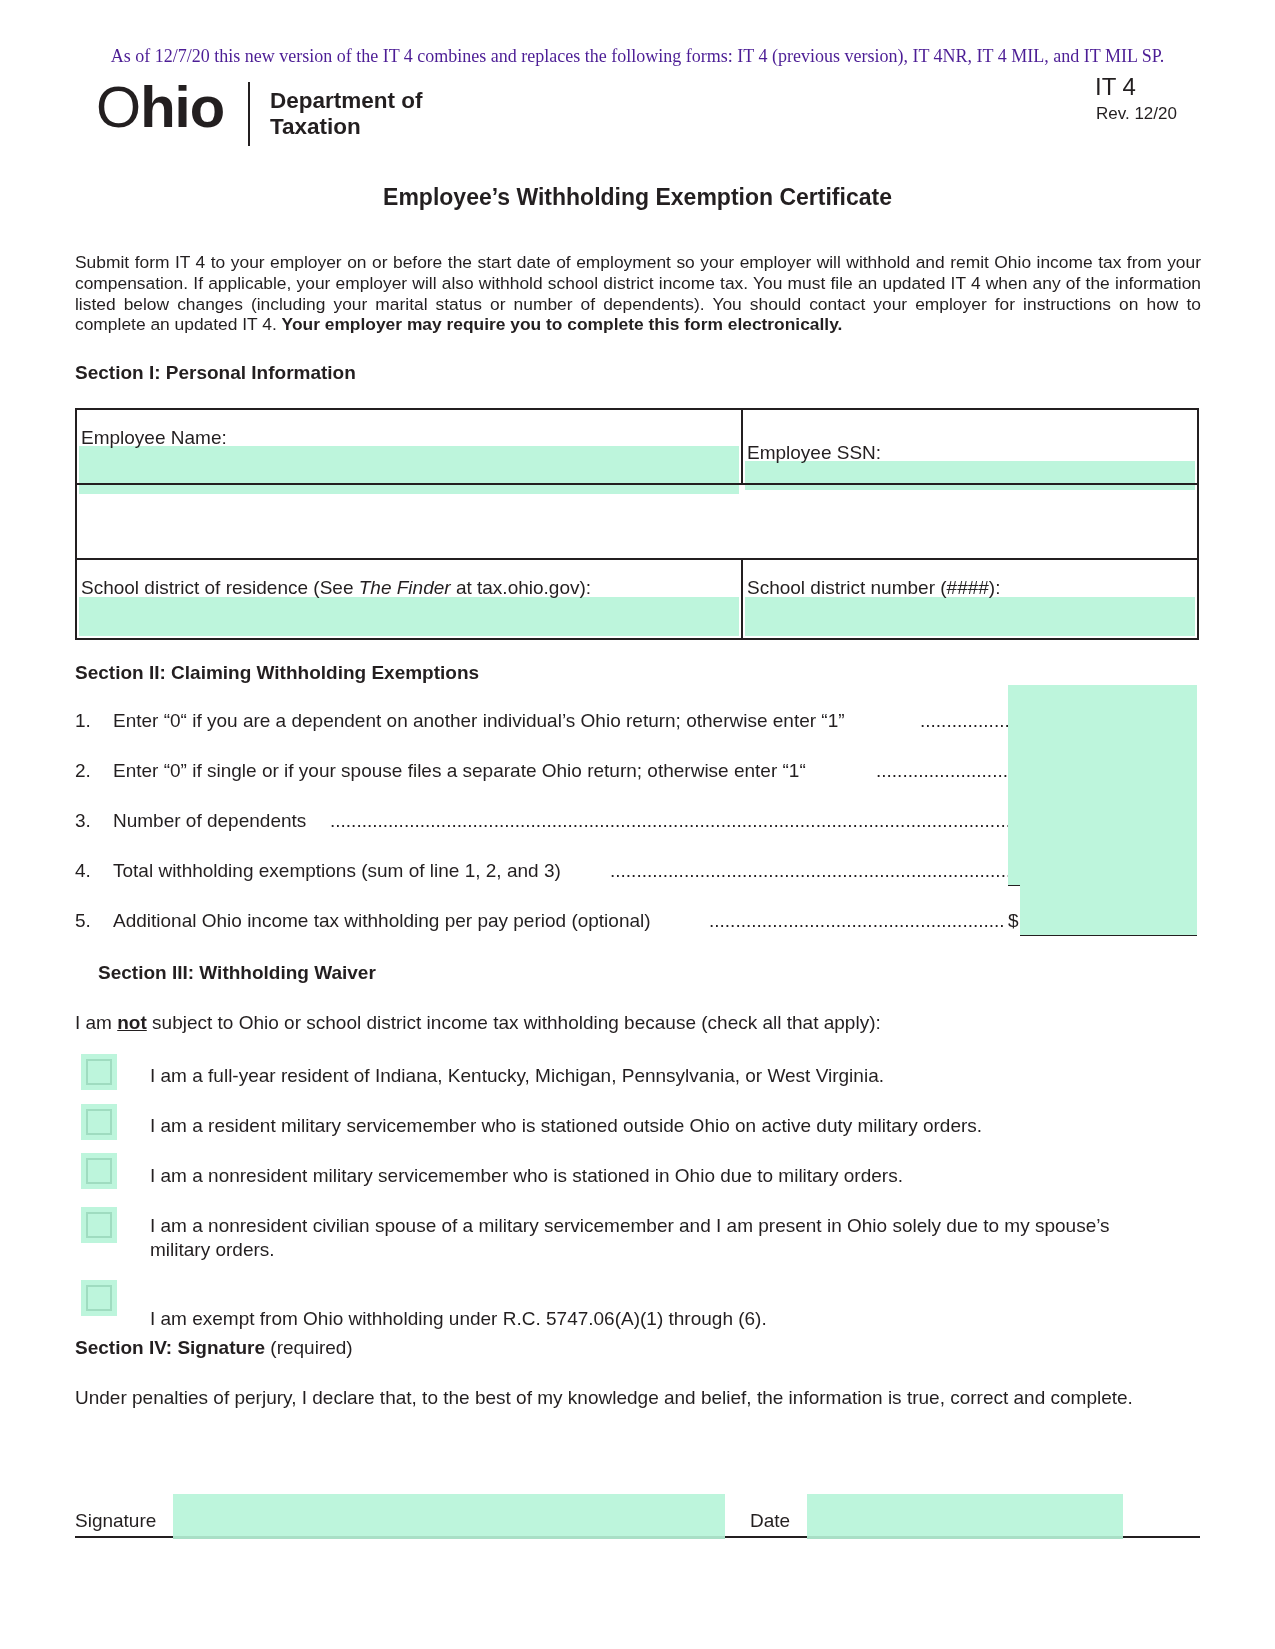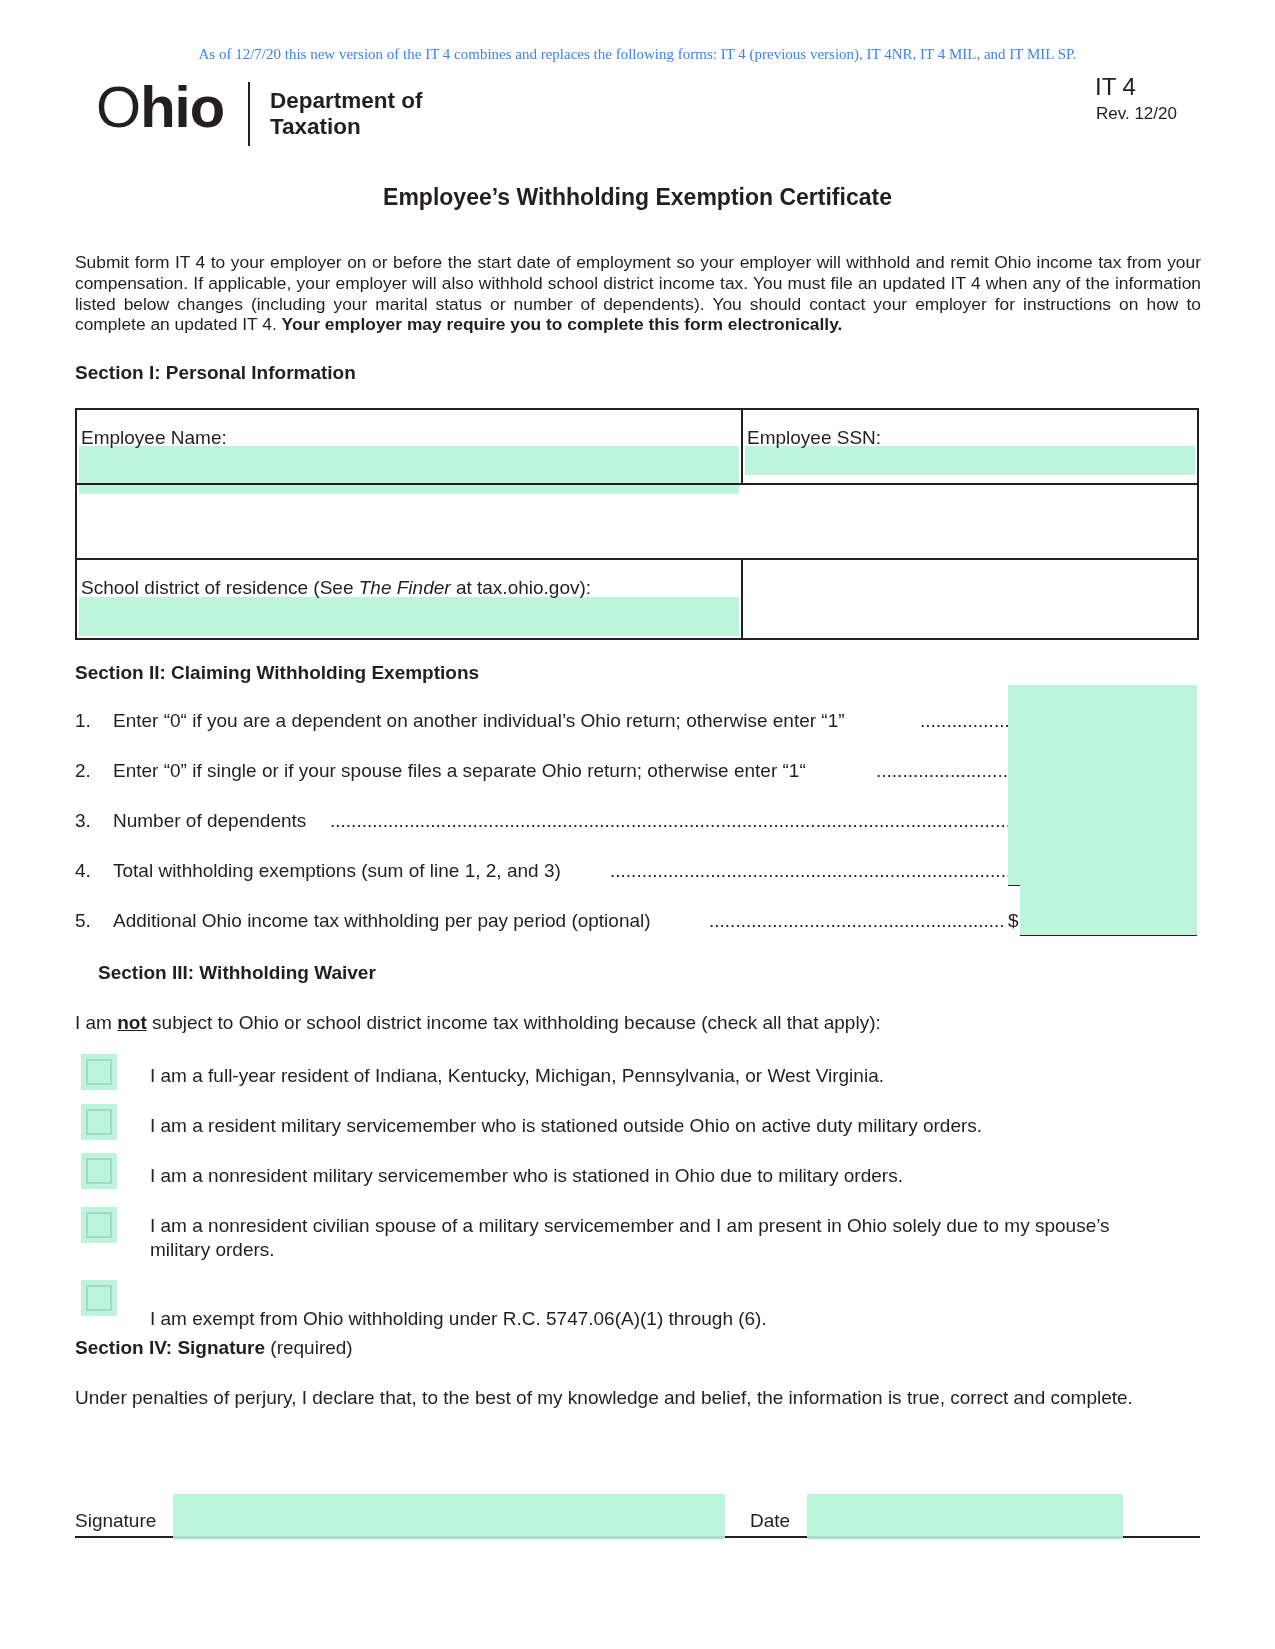--- a/index.html
+++ b/index.html
@@ -1,20 +1,20 @@
 <!DOCTYPE html>
 <html><head>
 <meta charset="utf-8">
 <style>
   html, body { margin: 0; padding: 0; background: #ffffff; }
   body { width: 1275px; height: 1649px; position: relative; overflow: hidden;
          font-family: "Liberation Sans", sans-serif; color: #231f20; }
   .abs { position: absolute; }
-  .notice { top: 46px; left: 0; width: 1275px; text-align: center; color: #3b82f6;
-            font-family: "Liberation Serif", serif; font-size: 15px; }
+  .notice { top: 46px; left: 0; width: 1275px; text-align: center; color: #4c1d95;
+            font-family: "Liberation Serif", serif; font-size: 18px; }
   .logo-ohio { left: 96px; top: 78px; font-size: 58px; font-weight: bold; letter-spacing: -1px; line-height: 1; }
   .logo-ohio .o { font-weight: normal; display: inline-block; }
   .logo-divider { left: 248px; top: 82px; width: 1.5px; height: 64px; background: #231f20; }
   .logo-dept { left: 270px; top: 88px; font-size: 22.5px; font-weight: bold; line-height: 26px; }
   .form-id { left: 1095px; top: 73px; font-size: 24px; }
   .form-rev { left: 1096px; top: 104px; font-size: 17px; }
   .title { top: 184px; left: 0; width: 1275px; text-align: center; font-size: 23px; font-weight: bold; }
   .intro { left: 75px; top: 252px; width: 1126px; font-size: 17.4px; line-height: 20.8px; text-align: justify; }
   .section-h { left: 75px; font-size: 19px; font-weight: bold; }
   .section-h .normal { font-weight: normal; }
@@ -58,30 +58,34 @@
 <div class="abs intro"><span>Submit form IT 4 to your employer on or before the start date of employment so your employer will withhold and remit Ohio income tax from your compensation. If applicable, your employer will also withhold school district income tax. You must file an updated IT 4 when any of the information listed below changes (including your marital status or number of dependents). You should contact your employer for instructions on how to complete an updated IT 4. </span><b>Your employer may require you to complete this form electronically.</b></div>
 
 <div class="abs section-h" style="top:362px;">Section I: Personal Information</div>
 
 <div class="abs grid">
 
   <div class="cell" style="left:0; top:0; width:664px; height:73px;">
     <span class="lbl">Employee Name:</span>
     <input class="fill" style="top: 23px;" type="text" value="">
   </div>
-  <div class="cell" style="left:666px; top:0; right:0; height:54px;">
+  <div class="cell" style="left:666px; top:15px; right:0; height:54px;">
     <span class="lbl">Employee SSN:</span>
     <input class="fill" style="top: 23px;" type="text" value="">
   </div>
   <div class="hline" style="top:73px;"></div>
 
   <div class="hline" style="top:148px;"></div>
 
   <div class="cell" style="left:0; top:150px; width:664px; bottom:0;">
     <span class="lbl"><span>School district of residence (See </span><i>The Finder</i><span> at tax.ohio.gov):</span></span>
+    <input class="fill" style="top: 24px;" type="text" value="">
+  </div>
+  <div class="cell" style="left:666px; top:150px; right:0; bottom:0;">
+    <span class="lbl">School district number (####):</span>
     <input class="fill" style="top: 24px;" type="text" value="">
   </div>
   <div class="vline" style="left:664px; top:0; height:73px;"></div>
   <div class="vline" style="left:664px; top:150px; bottom:0;"></div>
 </div>
 
 <div class="abs section-h" style="top:662px;">Section II: Claiming Withholding Exemptions</div>
 
 <div class="abs line-item" style="top:710px;"><span class="num">1.</span><span>Enter “0“ if you are a dependent on another individual’s Ohio return; otherwise enter “1” </span></div>
 <div class="abs line-item" style="top:760px;"><span class="num">2.</span><span>Enter “0” if single or if your spouse files a separate Ohio return; otherwise enter “1“</span></div>

